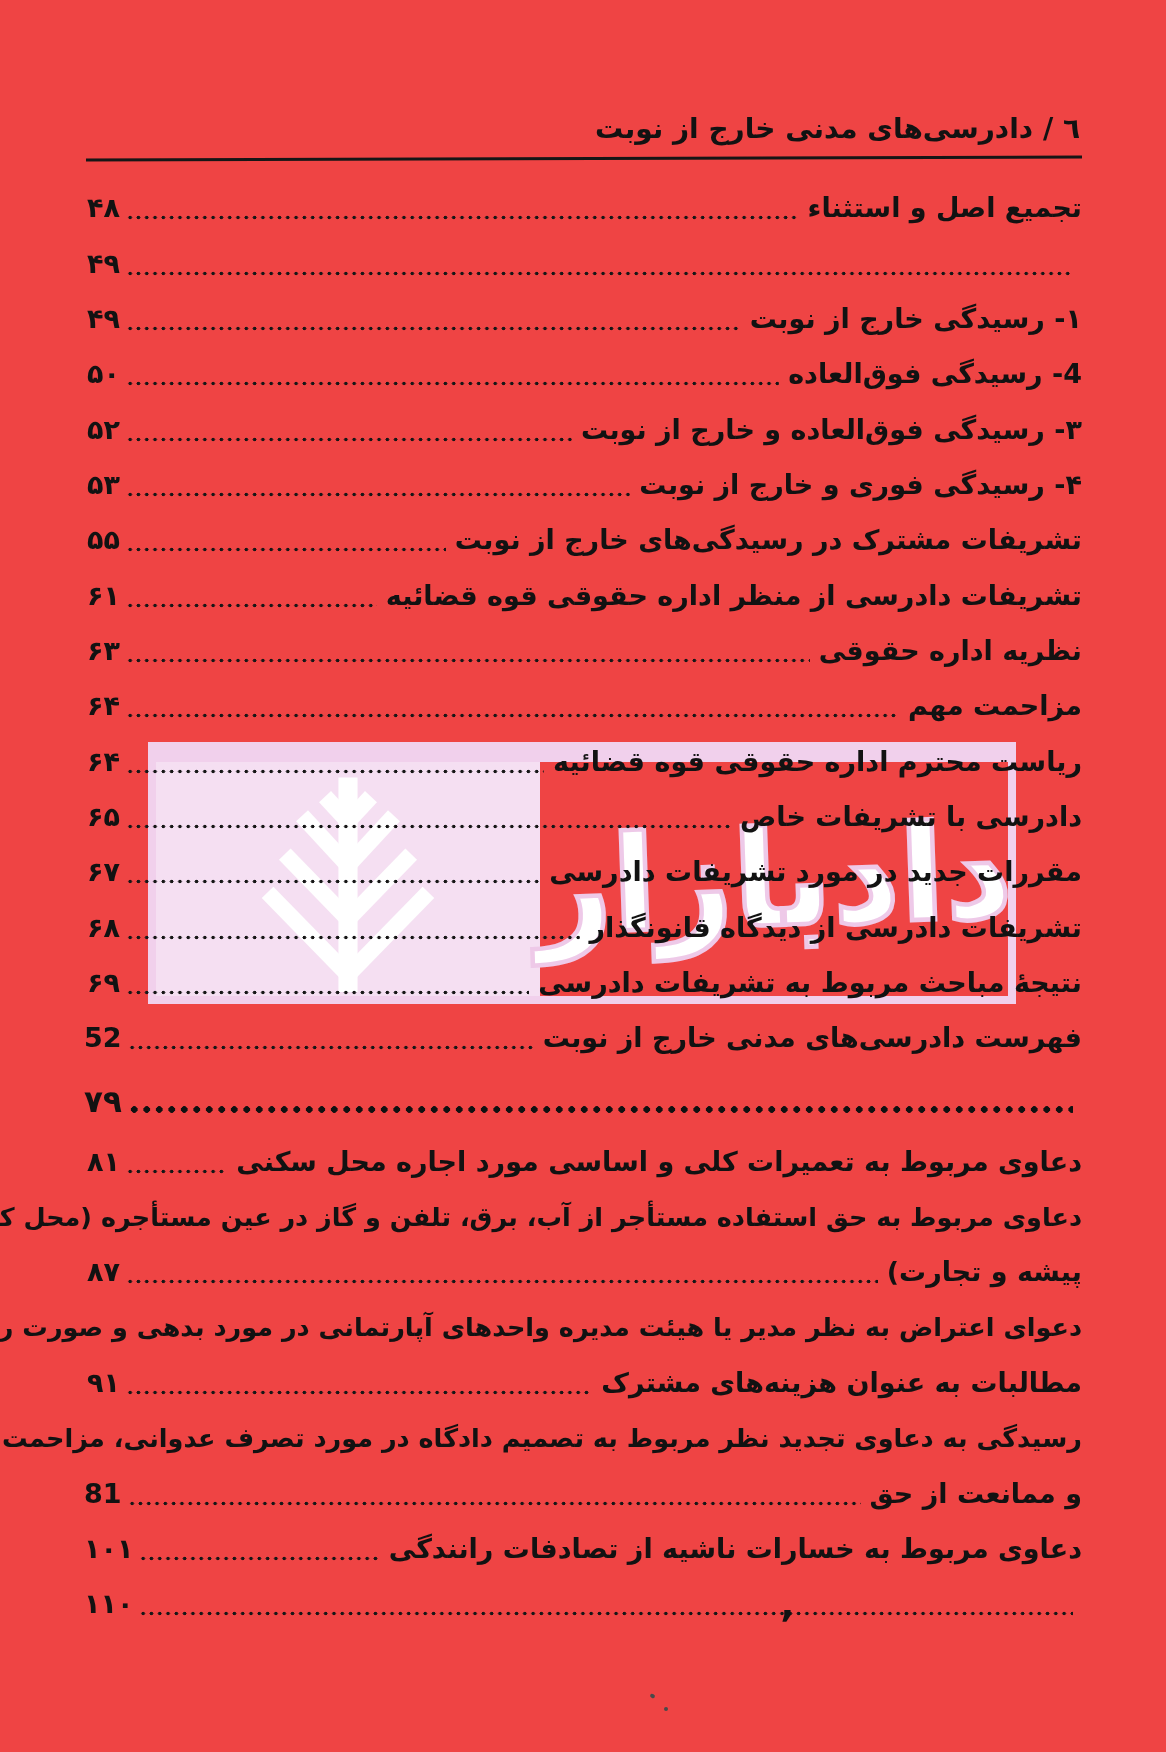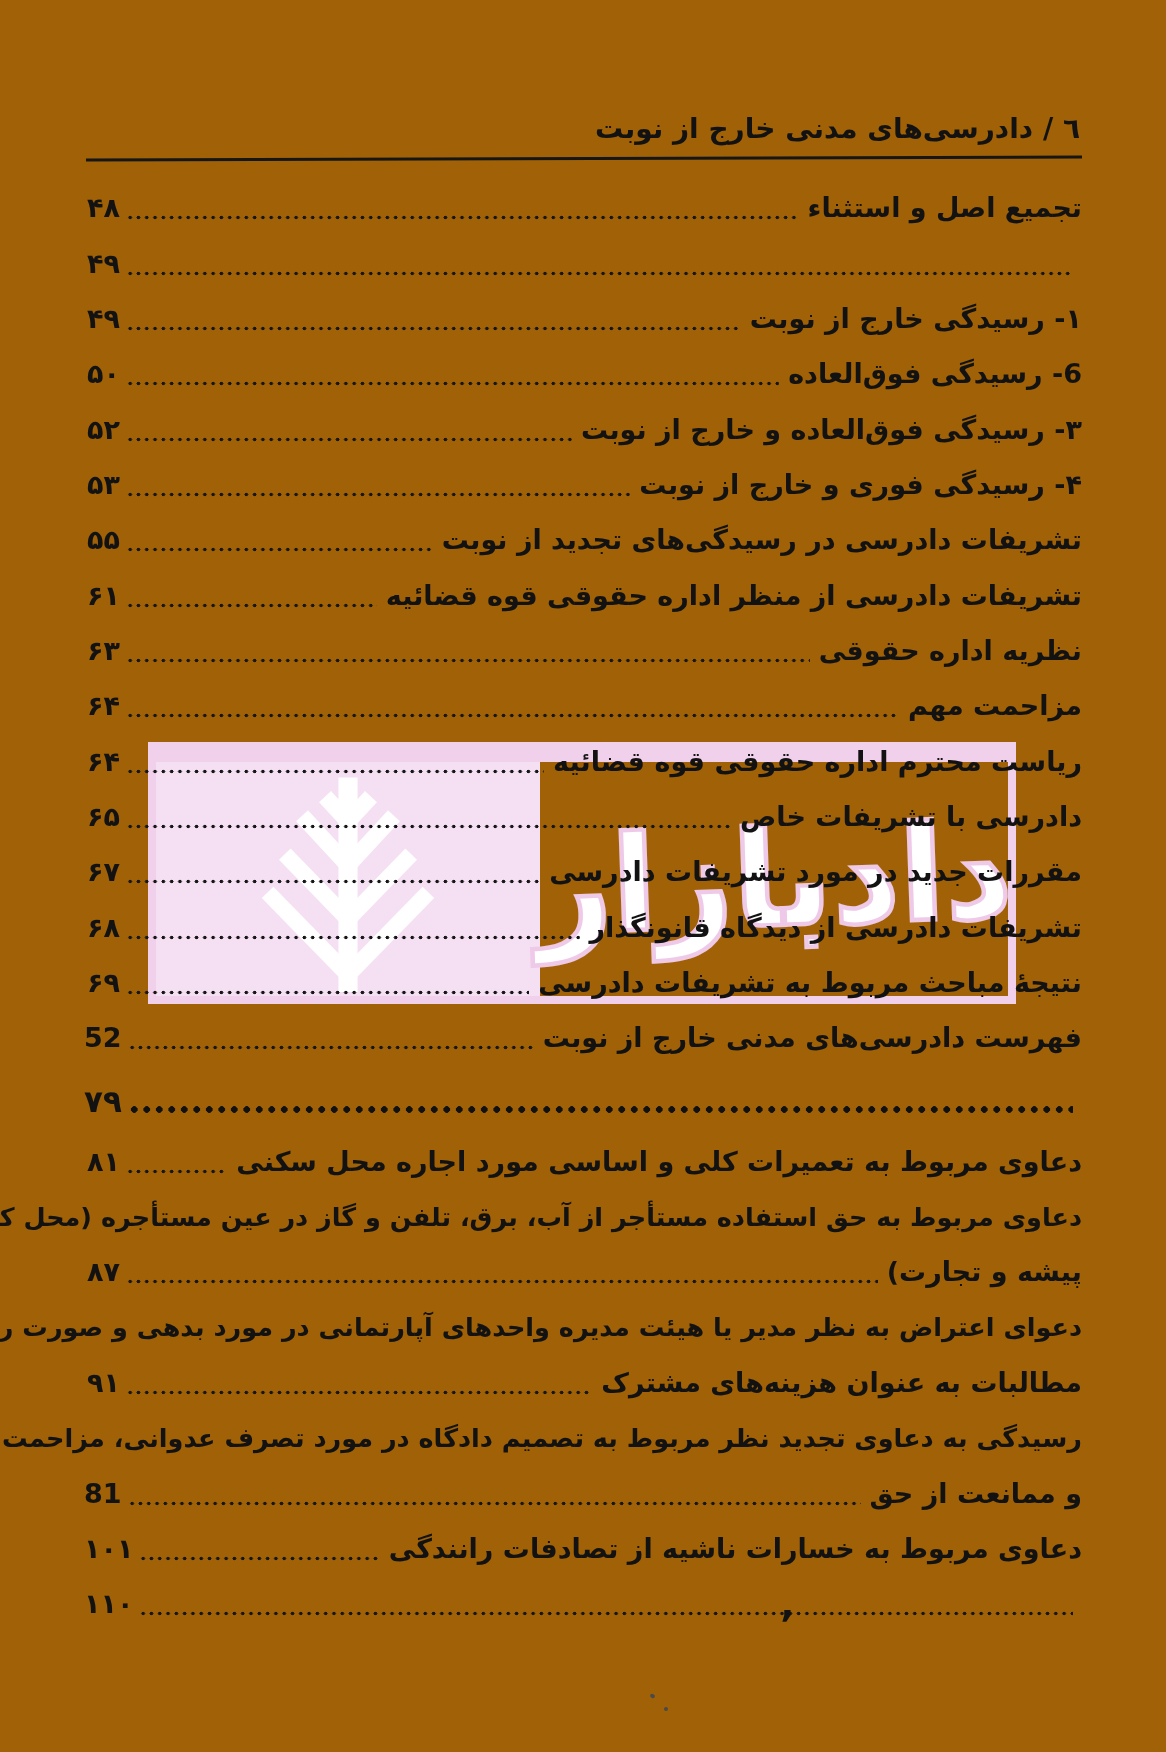--- a/index.html
+++ b/index.html
@@ -1,17 +1,17 @@
 <!DOCTYPE html>
 <html lang="fa"><head>
 <meta charset="utf-8">
 <style>
   html,body{margin:0;padding:0;background:#ffffff;}
   .page{
-    position:relative;width:1166px;height:1752px;background:#a16207;
+    position:relative;width:1166px;height:1752px;background:#ef4444;
     overflow:hidden;font-family:"DejaVu Sans",sans-serif;color:#121212;
   }
   
   .header-title{
     position:absolute;top:112px;right:86px;direction:rtl;
     font-size:28px;font-weight:bold;z-index:3;white-space:nowrap;
   }
   .header-rule{
     position:absolute;top:157px;left:86px;width:996px;height:3px;
     background:#161616;transform:rotate(-0.18deg);z-index:3;
@@ -93,36 +93,36 @@
       <div class="row">
         <span class="dots"></span>
         <span class="n">۴۹</span>
       </div>
       <div class="row">
         <span class="t">۱- رسیدگی خارج از نوبت</span>
         <span class="dots"></span>
         <span class="n">۴۹</span>
       </div>
       <div class="row">
-        <span class="t">6- رسیدگی فوق‌العاده</span>
+        <span class="t">4- رسیدگی فوق‌العاده</span>
         <span class="dots"></span>
         <span class="n">۵۰</span>
       </div>
       <div class="row">
         <span class="t">۳- رسیدگی فوق‌العاده و خارج از نوبت</span>
         <span class="dots"></span>
         <span class="n">۵۲</span>
       </div>
       <div class="row">
         <span class="t">۴- رسیدگی فوری و خارج از نوبت</span>
         <span class="dots"></span>
         <span class="n">۵۳</span>
       </div>
       <div class="row">
-        <span class="t">تشریفات دادرسی در رسیدگی‌های تجدید از نوبت</span>
+        <span class="t">تشریفات مشترک در رسیدگی‌های خارج از نوبت</span>
         <span class="dots"></span>
         <span class="n">۵۵</span>
       </div>
       <div class="row">
         <span class="t">تشریفات دادرسی از منظر اداره حقوقی قوه قضائیه</span>
         <span class="dots"></span>
         <span class="n">۶۱</span>
       </div>
       <div class="row">
         <span class="t">نظریه اداره حقوقی</span>

